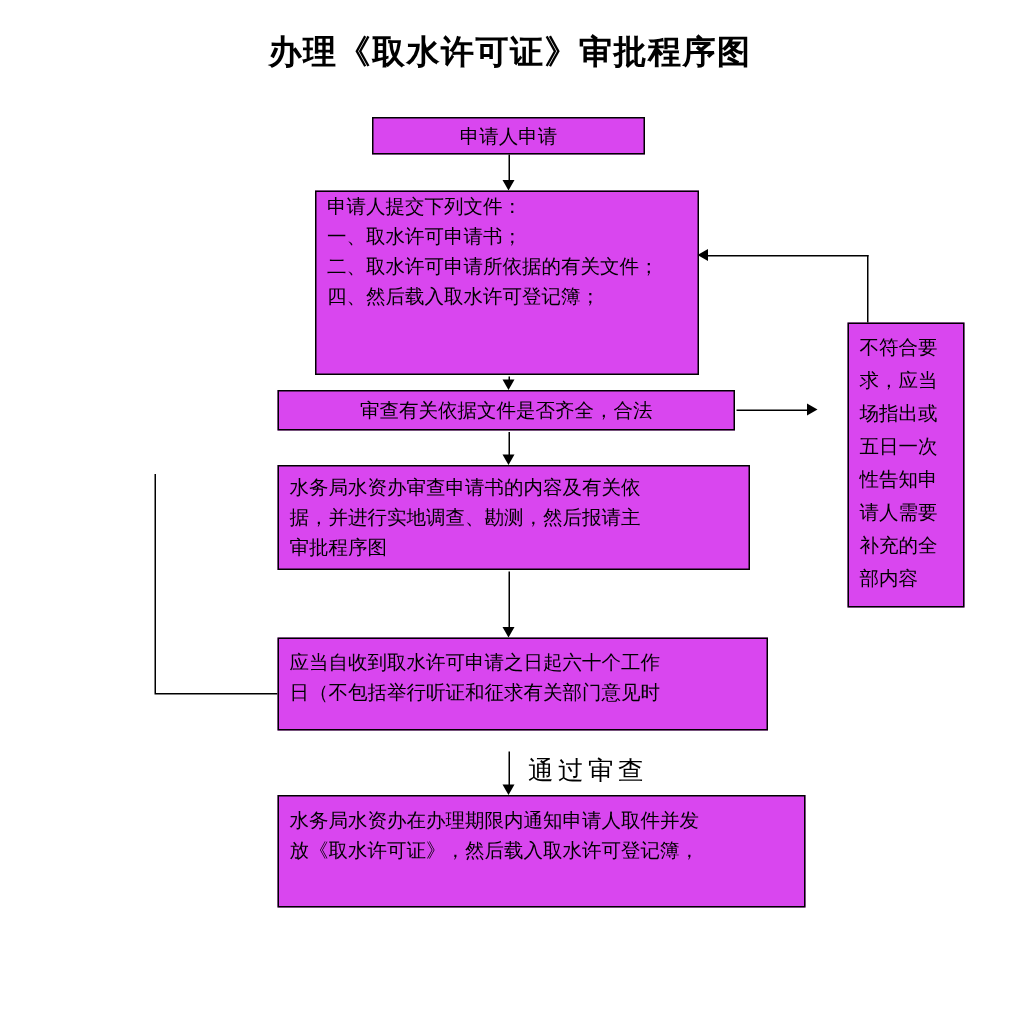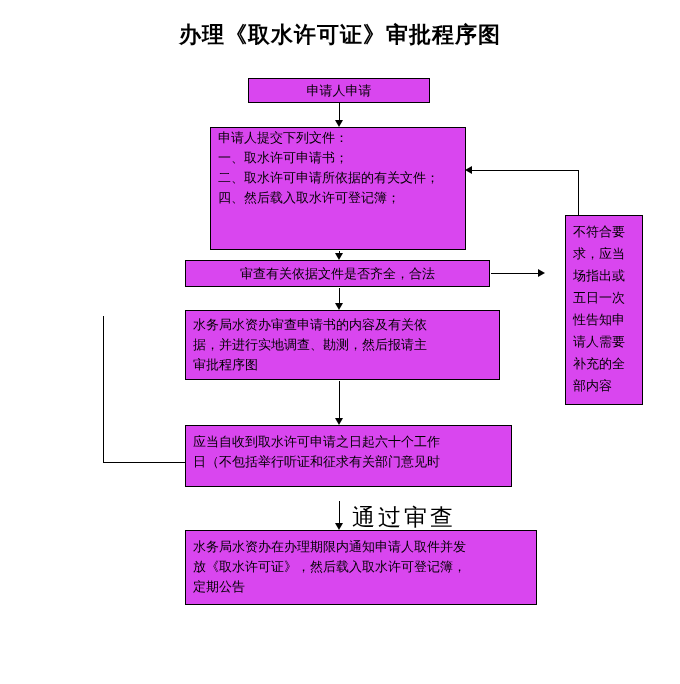--- a/index.html
+++ b/index.html
@@ -78,21 +78,21 @@
     border-bottom: 4px solid transparent;
     border-right: 7px solid #000000;
   }
   .arr.right {
     border-top: 4px solid transparent;
     border-bottom: 4px solid transparent;
     border-left: 7px solid #000000;
   }
   .pass-label {
     position: absolute;
-    font-size: 23px;
+    font-size: 17px;
     letter-spacing: 3px;
   }
 </style>
 </head>
 <body>
 
 <div class="canvas">
 
   <div class="title">办理《取水许可证》审批程序图</div>
 
@@ -143,16 +143,15 @@
     <div>日（不包括举行听证和征求有关部门意见时</div>
   </div>
 
   <div class="vline" style="left:339px; top:501px; height:23px;"></div>
   <div class="arr down" style="left:335px; top:523px;"></div>
   <div class="pass-label" style="left:352px; top:502px;">通过审查</div>
 
   <div class="box multiline" style="left:185px; top:530px; width:352px; height:75px; padding-top:6px;">
     <div>水务局水资办在办理期限内通知申请人取件并发</div>
     <div>放《取水许可证》，然后载入取水许可登记簿，</div>
-    <div>定期公告</div>
   </div>
 
 </div>
 
 </body></html>

